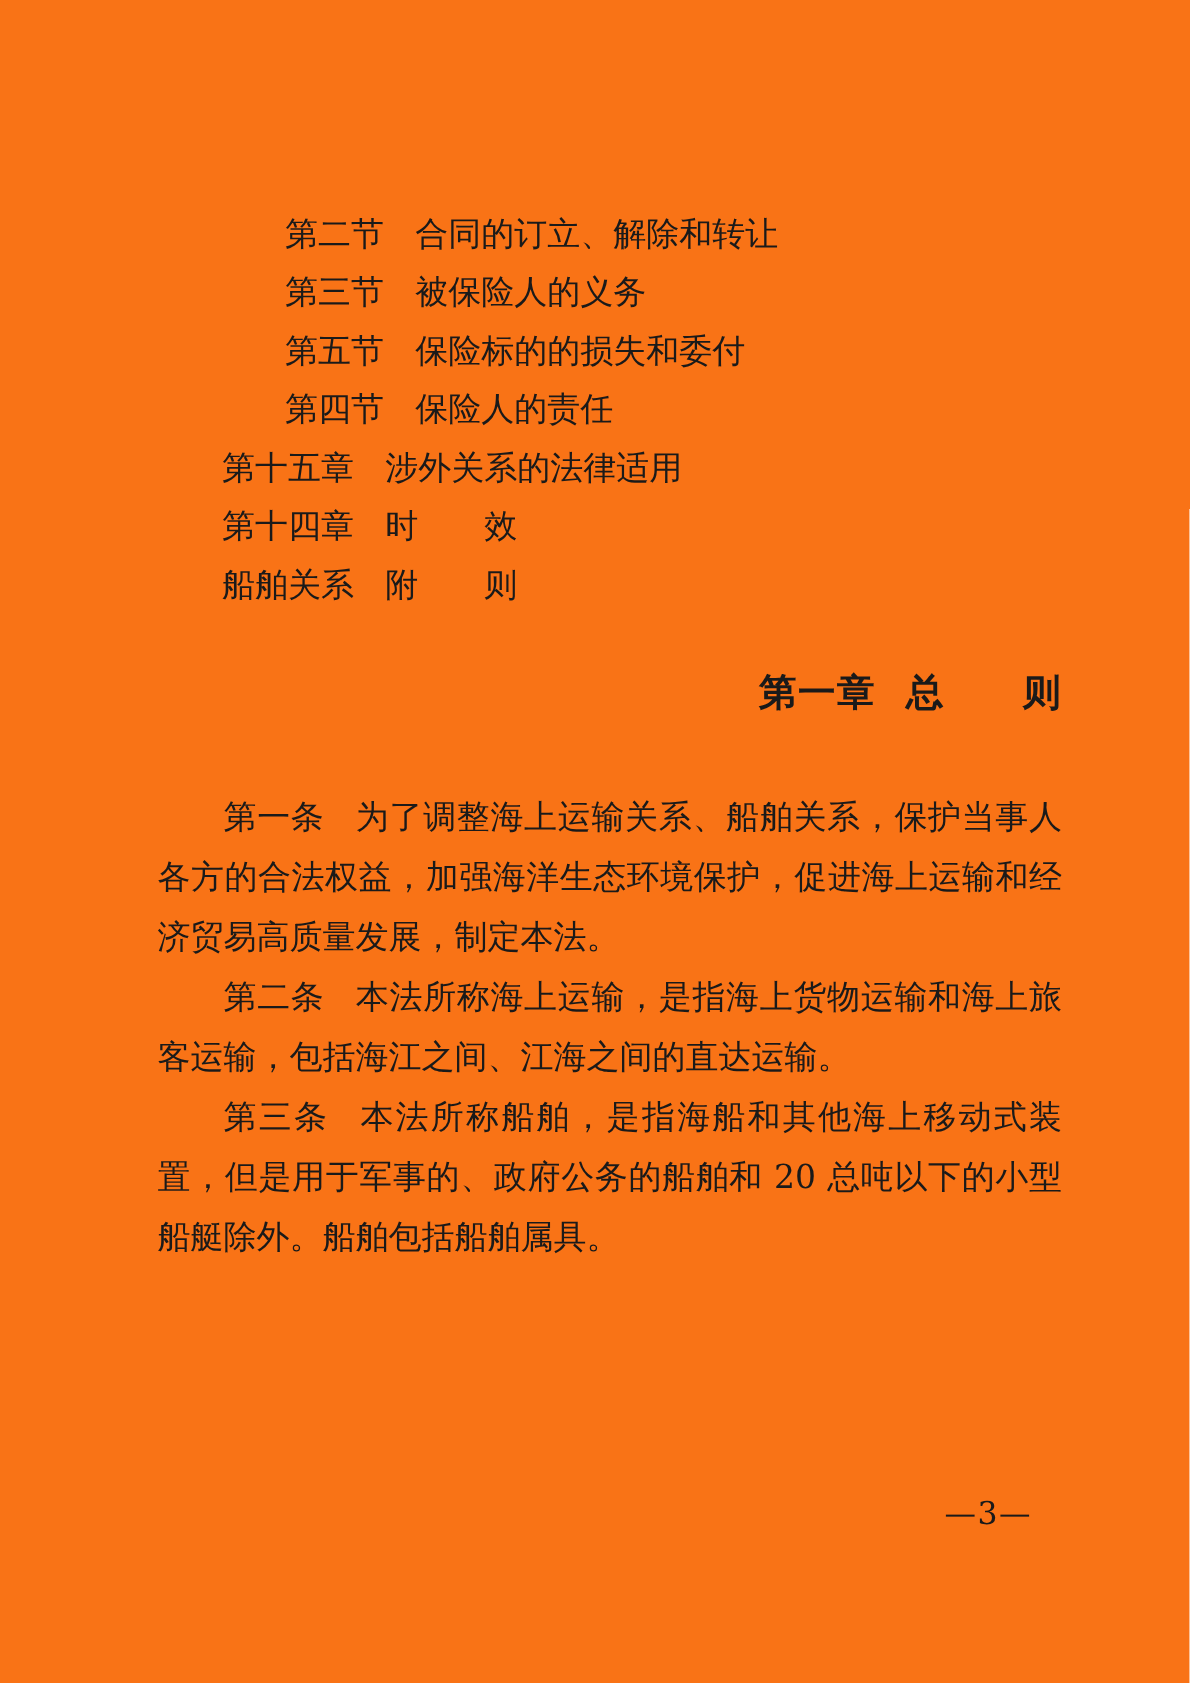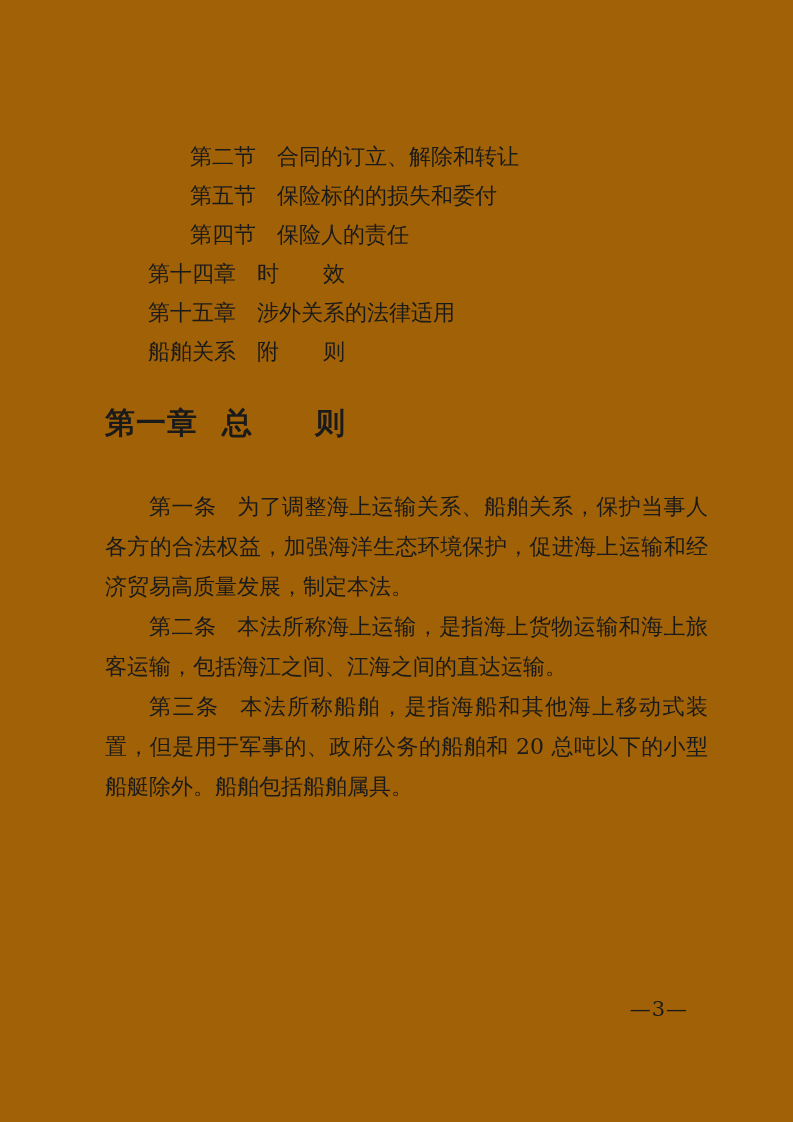--- a/index.html
+++ b/index.html
@@ -4,21 +4,21 @@
 <style>
   html, body {
     margin: 0;
     padding: 0;
     background: #ffffff;
   }
   .page {
     position: relative;
     width: 793px;
     height: 1122px;
-    background: #a16207;
+    background: #f97316;
     color: #1a1a1a;
     font-family: "DejaVu Serif", serif;
     overflow: hidden;
     box-sizing: border-box;
   }
   .content {
     padding: 137px 85px 0 105px;
     box-sizing: border-box;
   }
   
@@ -26,22 +26,22 @@
     font-size: 22px;
     line-height: 39px;
   }
   .toc-line { white-space: nowrap; }
   .toc-section { padding-left: 85px; }
   .toc-chapter { padding-left: 43px; }
   .toc-num { margin-right: 0.95em; }
   
   .chapter-heading {
     margin: 34px 0 0 0;
-    text-align: left;
-    font-size: 30px;
+    text-align: right;
+    font-size: 25px;
     line-height: 36px;
     font-weight: bold;
     font-family: "DejaVu Sans", sans-serif;
     letter-spacing: 1px;
   }
   .chapter-heading .heading-num { margin-right: 0.8em; }
   
   .articles {
     margin-top: 46px;
     font-size: 22px;
@@ -70,30 +70,33 @@
 <body>
 
 <div class="page">
   <div class="content">
 
     <div class="toc">
       <div class="toc-line toc-section">
         <span class="toc-num">第二节</span><span class="toc-title">合同的订立、解除和转让</span>
       </div>
       <div class="toc-line toc-section">
+        <span class="toc-num">第三节</span><span class="toc-title">被保险人的义务</span>
+      </div>
+      <div class="toc-line toc-section">
         <span class="toc-num">第五节</span><span class="toc-title">保险标的的损失和委付</span>
       </div>
       <div class="toc-line toc-section">
         <span class="toc-num">第四节</span><span class="toc-title">保险人的责任</span>
       </div>
       <div class="toc-line toc-chapter">
-        <span class="toc-num">第十四章</span><span class="toc-title">时　　效</span>
+        <span class="toc-num">第十五章</span><span class="toc-title">涉外关系的法律适用</span>
       </div>
       <div class="toc-line toc-chapter">
-        <span class="toc-num">第十五章</span><span class="toc-title">涉外关系的法律适用</span>
+        <span class="toc-num">第十四章</span><span class="toc-title">时　　效</span>
       </div>
       <div class="toc-line toc-chapter">
         <span class="toc-num">船舶关系</span><span class="toc-title">附　　则</span>
       </div>
     </div>
 
     <h1 class="chapter-heading">
       <span class="heading-num">第一章</span><span class="heading-title">总　　则</span>
     </h1>
 

